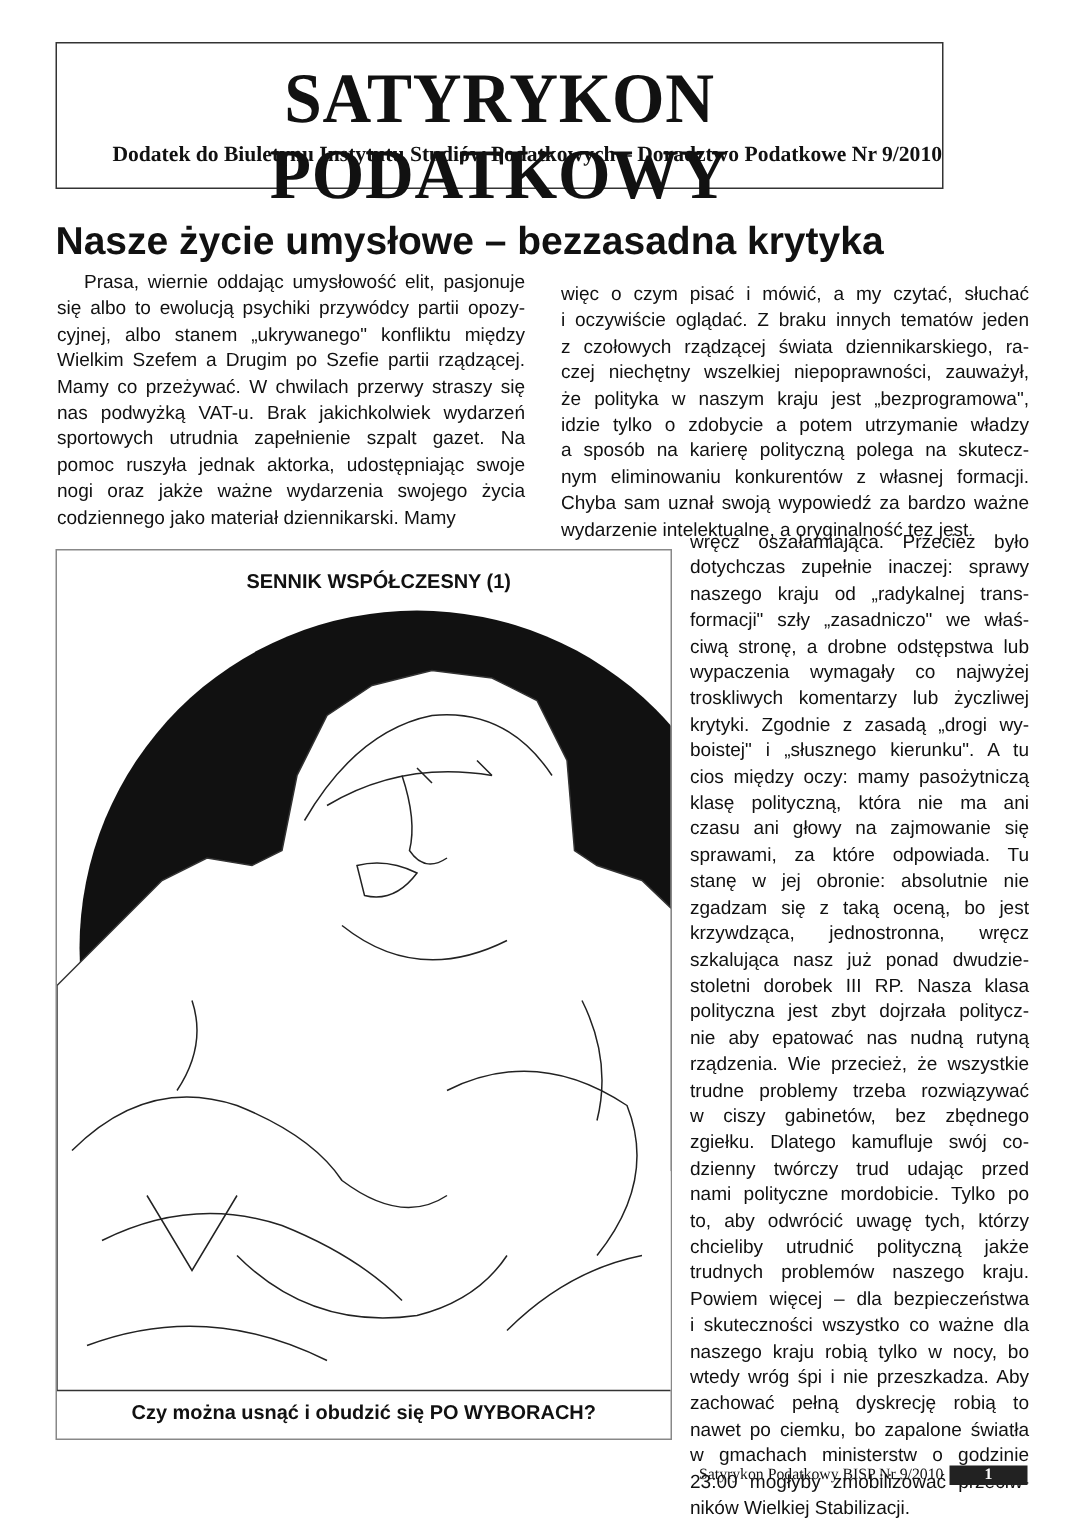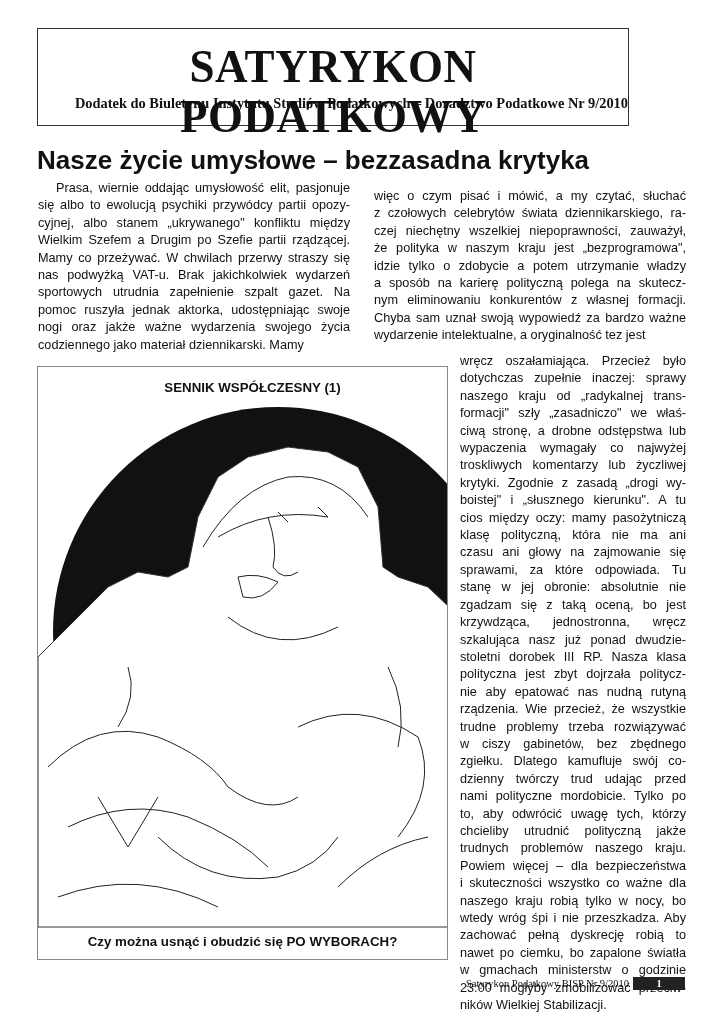--- a/index.html
+++ b/index.html
@@ -39,21 +39,22 @@
     <span class="line">Wielkim Szefem a Drugim po Szefie partii rządzącej.</span>
     <span class="line">Mamy co przeżywać. W chwilach przerwy straszy się</span>
     <span class="line">nas podwyżką VAT-u. Brak jakichkolwiek wydarzeń</span>
     <span class="line">sportowych utrudnia zapełnienie szpalt gazet. Na</span>
     <span class="line">pomoc ruszyła jednak aktorka, udostępniając swoje</span>
     <span class="line">nogi oraz jakże ważne wydarzenia swojego życia</span>
     <span class="line last">codziennego jako materiał dziennikarski. Mamy</span>
   </div>
 <div class="col2 body-text">
     <span class="line">więc o czym pisać i mówić, a my czytać, słuchać</span>
-    <span class="line">z czołowych celebrytów świata dziennikarskiego, ra-</span>
+    <span class="line">i oczywiście oglądać. Z braku innych tematów jeden</span>
+    <span class="line">z czołowych rządzącej świata dziennikarskiego, ra-</span>
     <span class="line">czej niechętny wszelkiej niepoprawności, zauważył,</span>
     <span class="line">że polityka w naszym kraju jest „bezprogramowa",</span>
     <span class="line">idzie tylko o zdobycie a potem utrzymanie władzy</span>
     <span class="line">a sposób na karierę polityczną polega na skutecz-</span>
     <span class="line">nym eliminowaniu konkurentów z własnej formacji.</span>
     <span class="line">Chyba sam uznał swoją wypowiedź za bardzo ważne</span>
     <span class="line last">wydarzenie intelektualne, a oryginalność tez jest</span>
   </div>
 <div class="col3 body-text">
     <span class="line">wręcz oszałamiająca. Przecież było</span>

